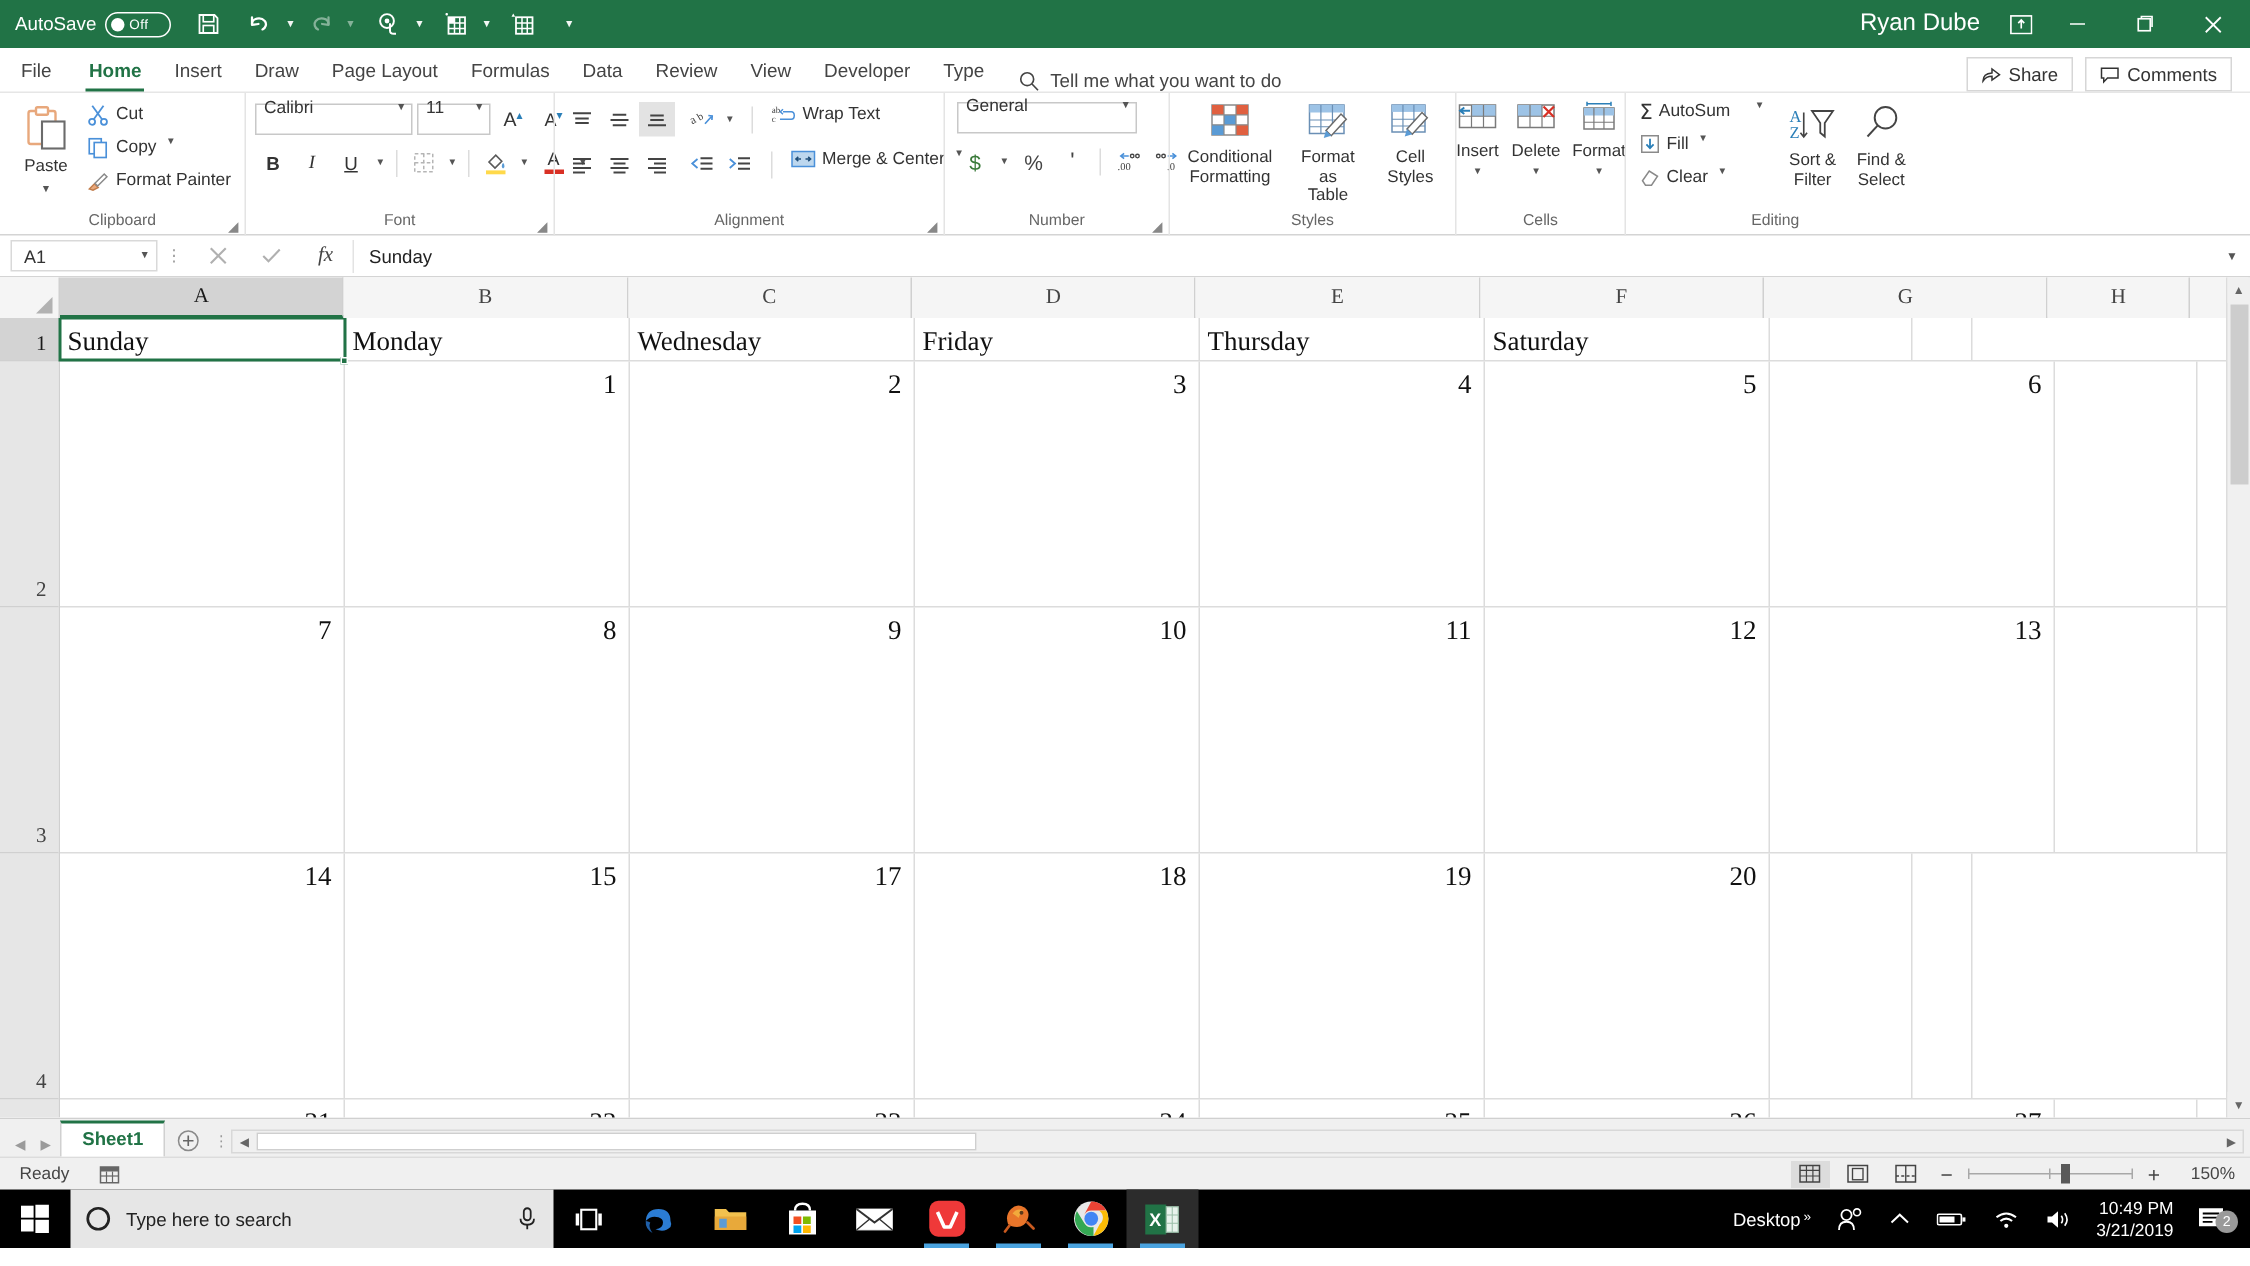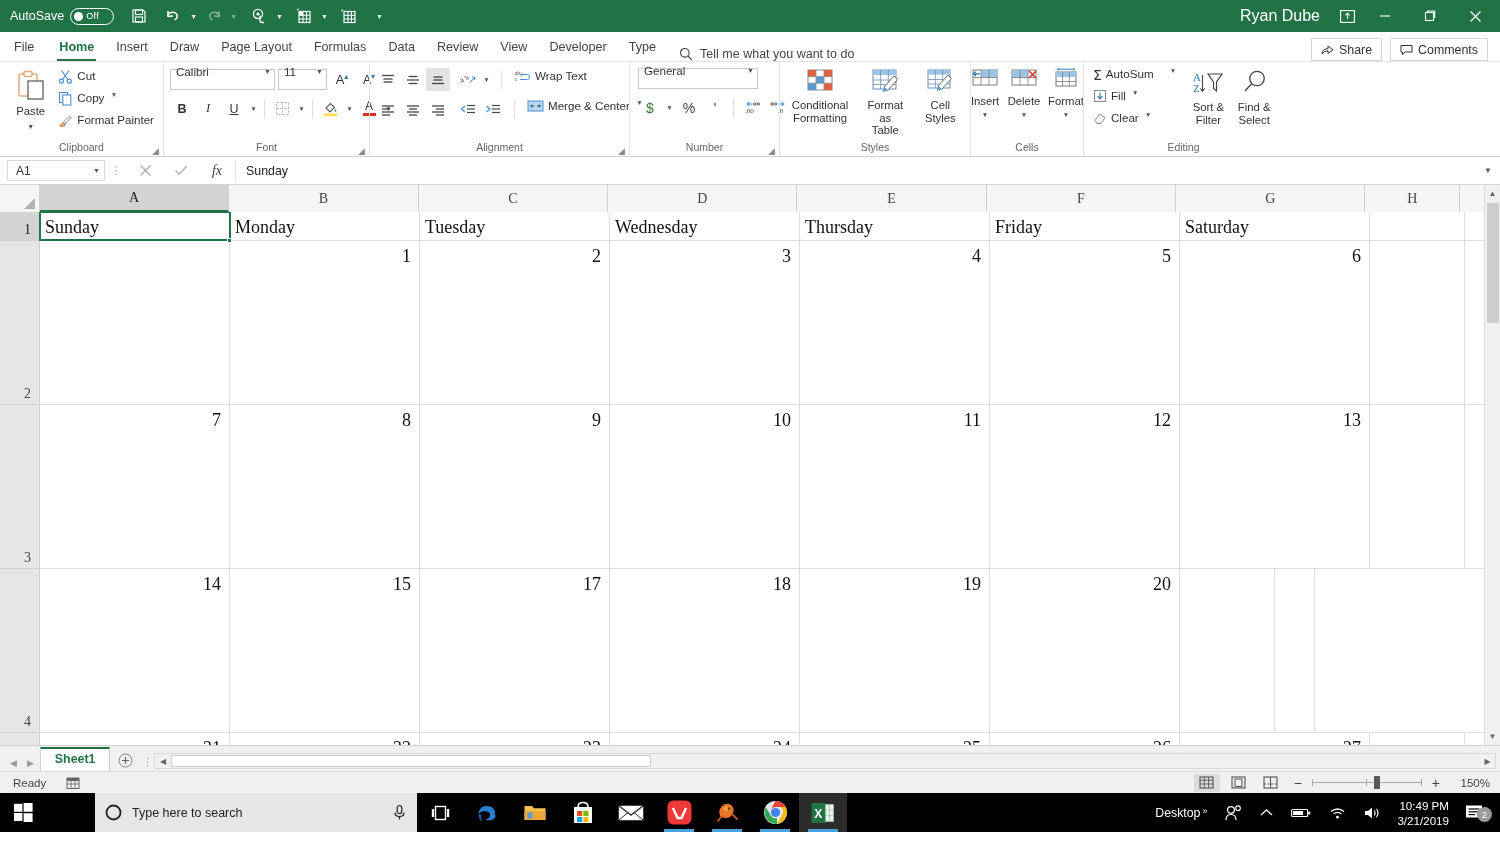--- a/index.html
+++ b/index.html
@@ -246,21 +246,20 @@
 
   
   .taskbar {
     height: 39px; background: #000; display: flex; align-items: center; color: #fff;
   }
   .startbtn { width: 47px; display: flex; align-items: center; justify-content: center; }
   .searchbox {
     width: 322px; height: 39px; background: #e6e6e6; color: #222;
     display: flex; align-items: center; gap: 10px; padding: 0 10px;
     font-size: 12.5px;
-    margin-left: 48px;
   }
   .searchbox .sp { flex: 1; }
   .taskview { width: 46px; display: flex; align-items: center; justify-content: center; }
   .tbapps { display: flex; align-items: center; }
   .tbapp {
     width: 48px; height: 39px; display: flex; align-items: center; justify-content: center;
     position: relative;
   }
   .tbapp.open::after {
     content:''; position: absolute; bottom: 0; left: 9px; right: 9px; height: 3px; background: #4aa3df;
@@ -884,30 +883,27 @@
 
       <div class="grow" style="height:29px">
         <div class="gcell sel-cell" style="width:190px">
           <span class="txt">Sunday</span>
           <span class="selhandle"></span>
         </div>
         <div class="gcell" style="width:190px">
             <span class="txt">Monday</span>
           </div>
         <div class="gcell" style="width:190px">
-            <span class="txt">Tuesday</span>
+            <span class="txt">Wednesday</span>
           </div>
         <div class="gcell" style="width:190px">
-            <span class="txt">Wednesday</span>
+            <span class="txt">Friday</span>
           </div>
         <div class="gcell" style="width:190px">
             <span class="txt">Thursday</span>
-          </div>
-        <div class="gcell" style="width:190px">
-            <span class="txt">Friday</span>
           </div>
         <div class="gcell" style="width:190px">
             <span class="txt">Saturday</span>
           </div>
         <div class="gcell" style="width:95px">
             <span class="txt"></span>
           </div>
         <div class="gcell" style="width:40px"></div>
       </div>
 

